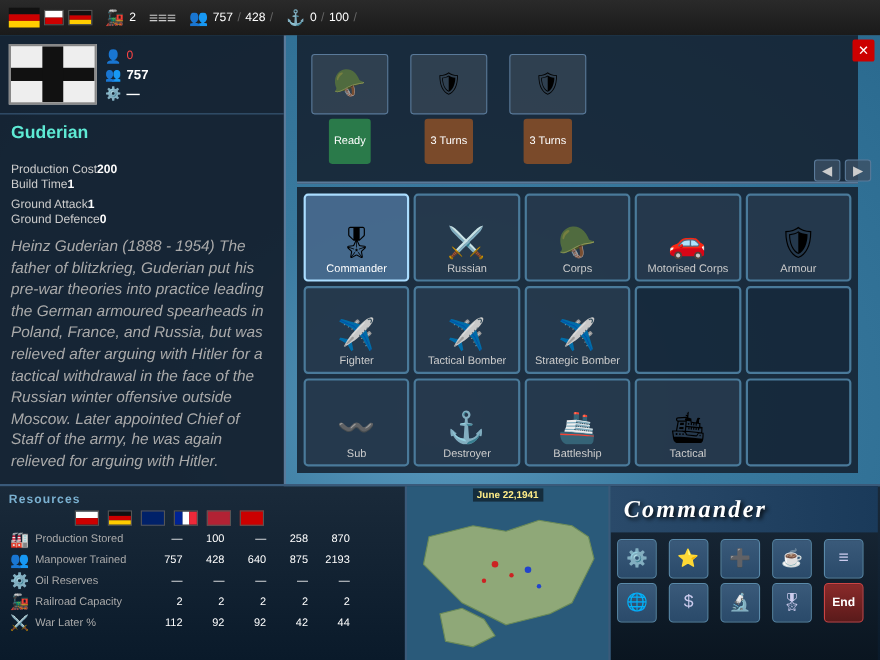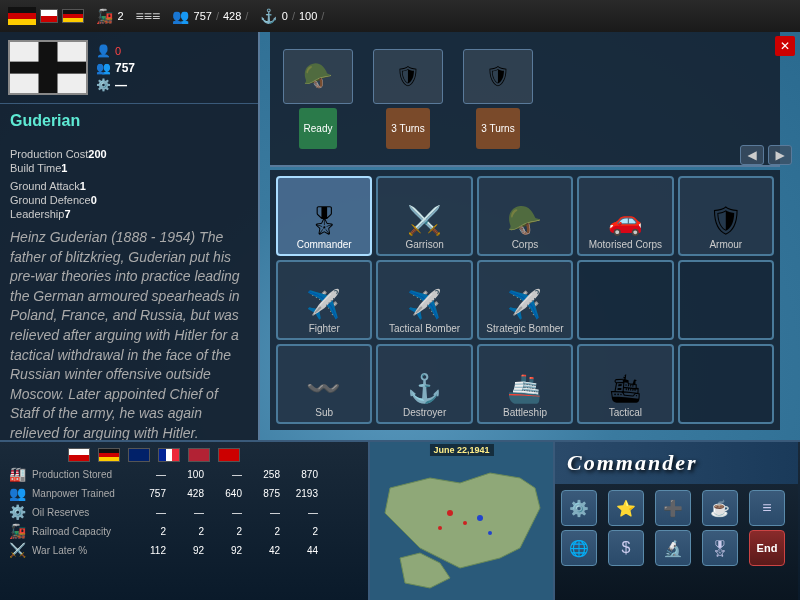--- a/index.html
+++ b/index.html
@@ -457,24 +457,20 @@
     </div>
     <div style="margin-top:6px;"></div>
     <div class="info-row">
       <span>Ground Attack</span>
       <span class="info-val">1</span>
     </div>
     <div class="info-row">
       <span>Ground Defence</span>
       <span class="info-val">0</span>
     </div>
-    <div class="info-row">
-      <span>Leadership</span>
-      <span class="info-val">7</span>
-    </div>
     <div id="unit-desc">Heinz Guderian (1888 - 1954)
 The father of blitzkrieg, Guderian put his pre-war theories into practice leading the German armoured spearheads in Poland, France, and Russia, but was relieved after arguing with Hitler for a tactical withdrawal in the face of the Russian winter offensive outside Moscow.
 Later appointed Chief of Staff of the army, he was again relieved for arguing with Hitler.</div>
   </div>
 
 </div>
 
 <div id="unit-queue">
   <div class="queue-item">
     <div class="queue-unit-img">🪖</div>
@@ -497,21 +493,21 @@
   <div class="nav-arrow">▶</div>
 </div>
 
 <div id="unit-grid">
     <div class="unit-cell selected">
       <div class="unit-cell-img">🎖</div>
       <div class="unit-cell-name">Commander</div>
     </div>
     <div class="unit-cell">
       <div class="unit-cell-img">⚔️</div>
-      <div class="unit-cell-name">Garrison</div>
+      <div class="unit-cell-name">Russian</div>
     </div>
     <div class="unit-cell">
       <div class="unit-cell-img">🪖</div>
       <div class="unit-cell-name">Corps</div>
     </div>
     <div class="unit-cell">
       <div class="unit-cell-img">🚗</div>
       <div class="unit-cell-name">Motorised Corps</div>
     </div>
     <div class="unit-cell">
@@ -547,20 +543,21 @@
     <div class="unit-cell">
       <div class="unit-cell-img">🛳</div>
       <div class="unit-cell-name">Tactical</div>
     </div>
     <div class="unit-cell empty"></div>
   </div>
 
 <div id="bottom-bar">
 
   <div id="resources-panel">
+    <div id="resources-title">Resources</div>
     <div class="res-flags">
       <div class="res-flag pol" style="width:22px;height:14px;display:flex;flex-direction:column;">
         <div class="fp1" style="flex:1;background:#fff;"></div>
         <div class="fp2" style="flex:1;background:#c00;"></div>
       </div>
       <div class="res-flag ger" style="width:22px;height:14px;display:flex;flex-direction:column;">
         <div style="flex:1;background:#111;"></div>
         <div style="flex:1;background:#c00;"></div>
         <div style="flex:1;background:#ffcc00;"></div>
       </div>

